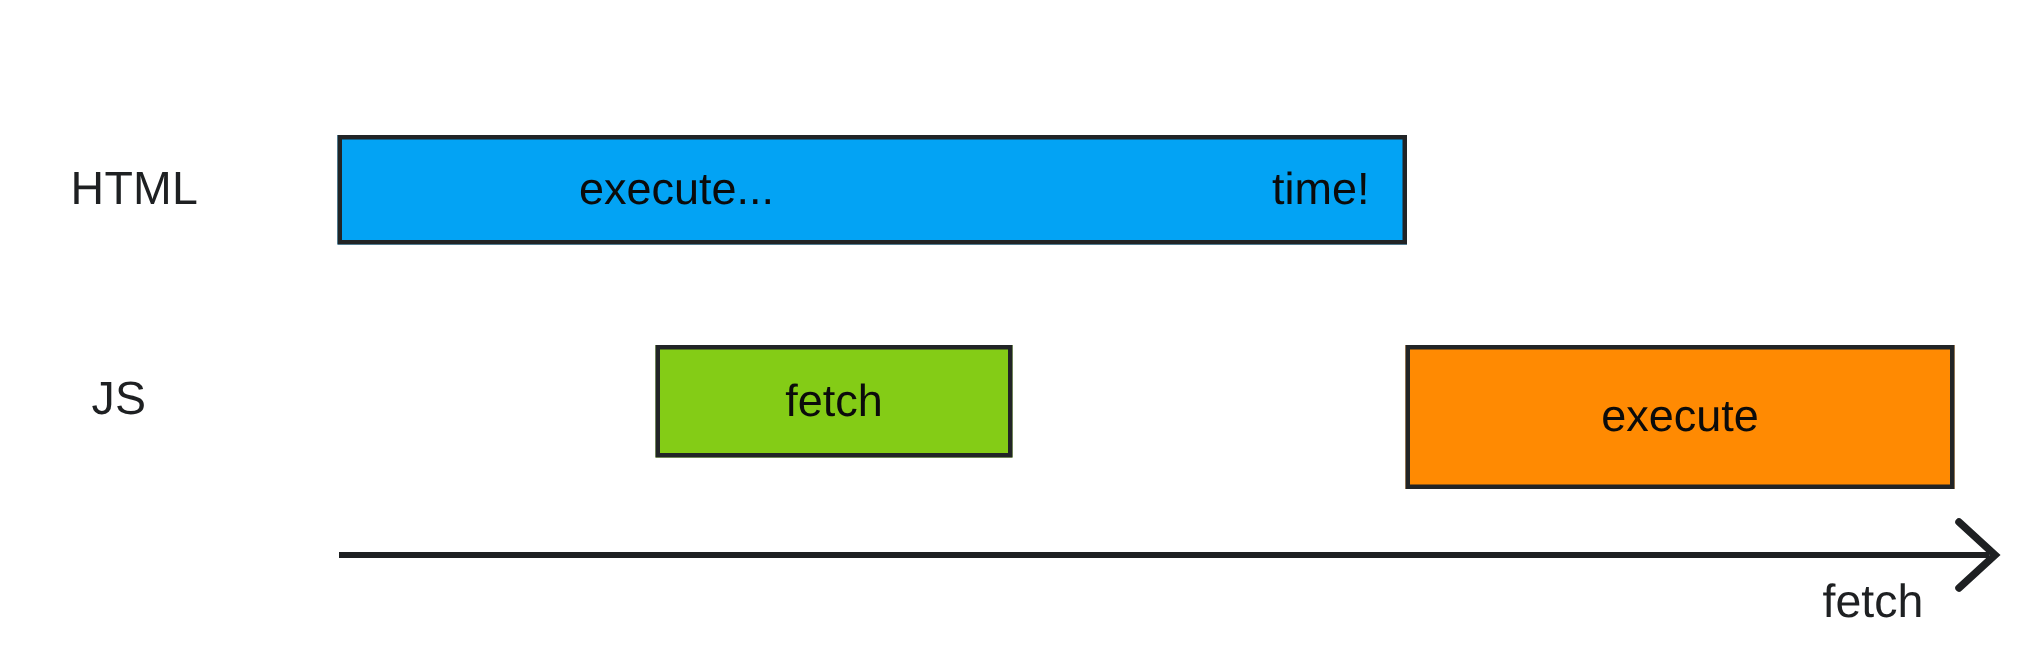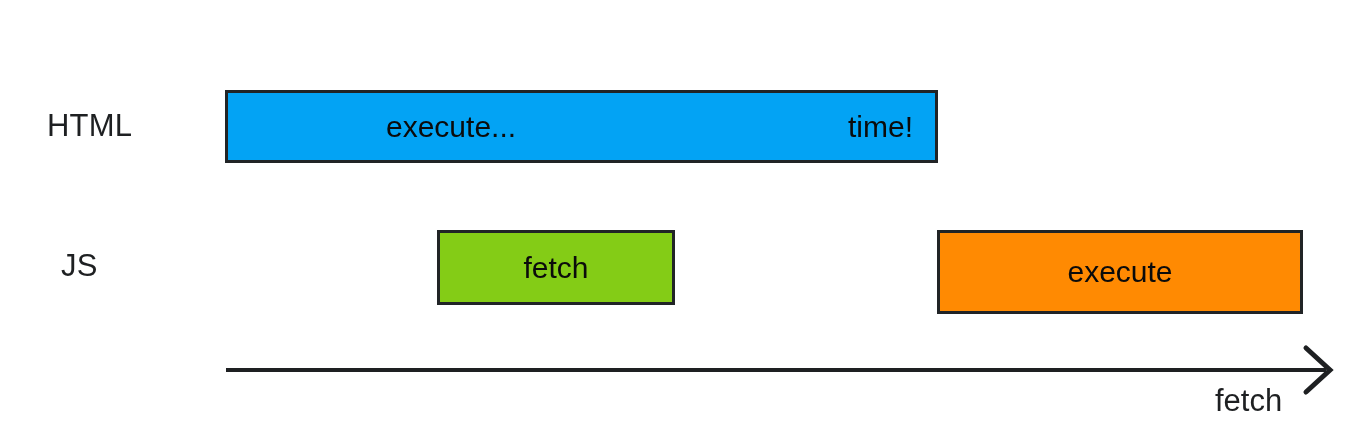--- a/index.html
+++ b/index.html
@@ -63,21 +63,21 @@
     width: 238px;
     height: 75px;
     background: #84cc16;
     justify-content: center;
   }
 
   #bar-js-execute {
     left: 937px;
     top: 182px;
     width: 366px;
-    height: 84px;
+    height: 96px;
     background: #ff8a02;
     justify-content: center;
   }
 
   
   #time-axis {
     position: absolute;
     left: 218px;
     top: 296px;
     width: 1125px;

